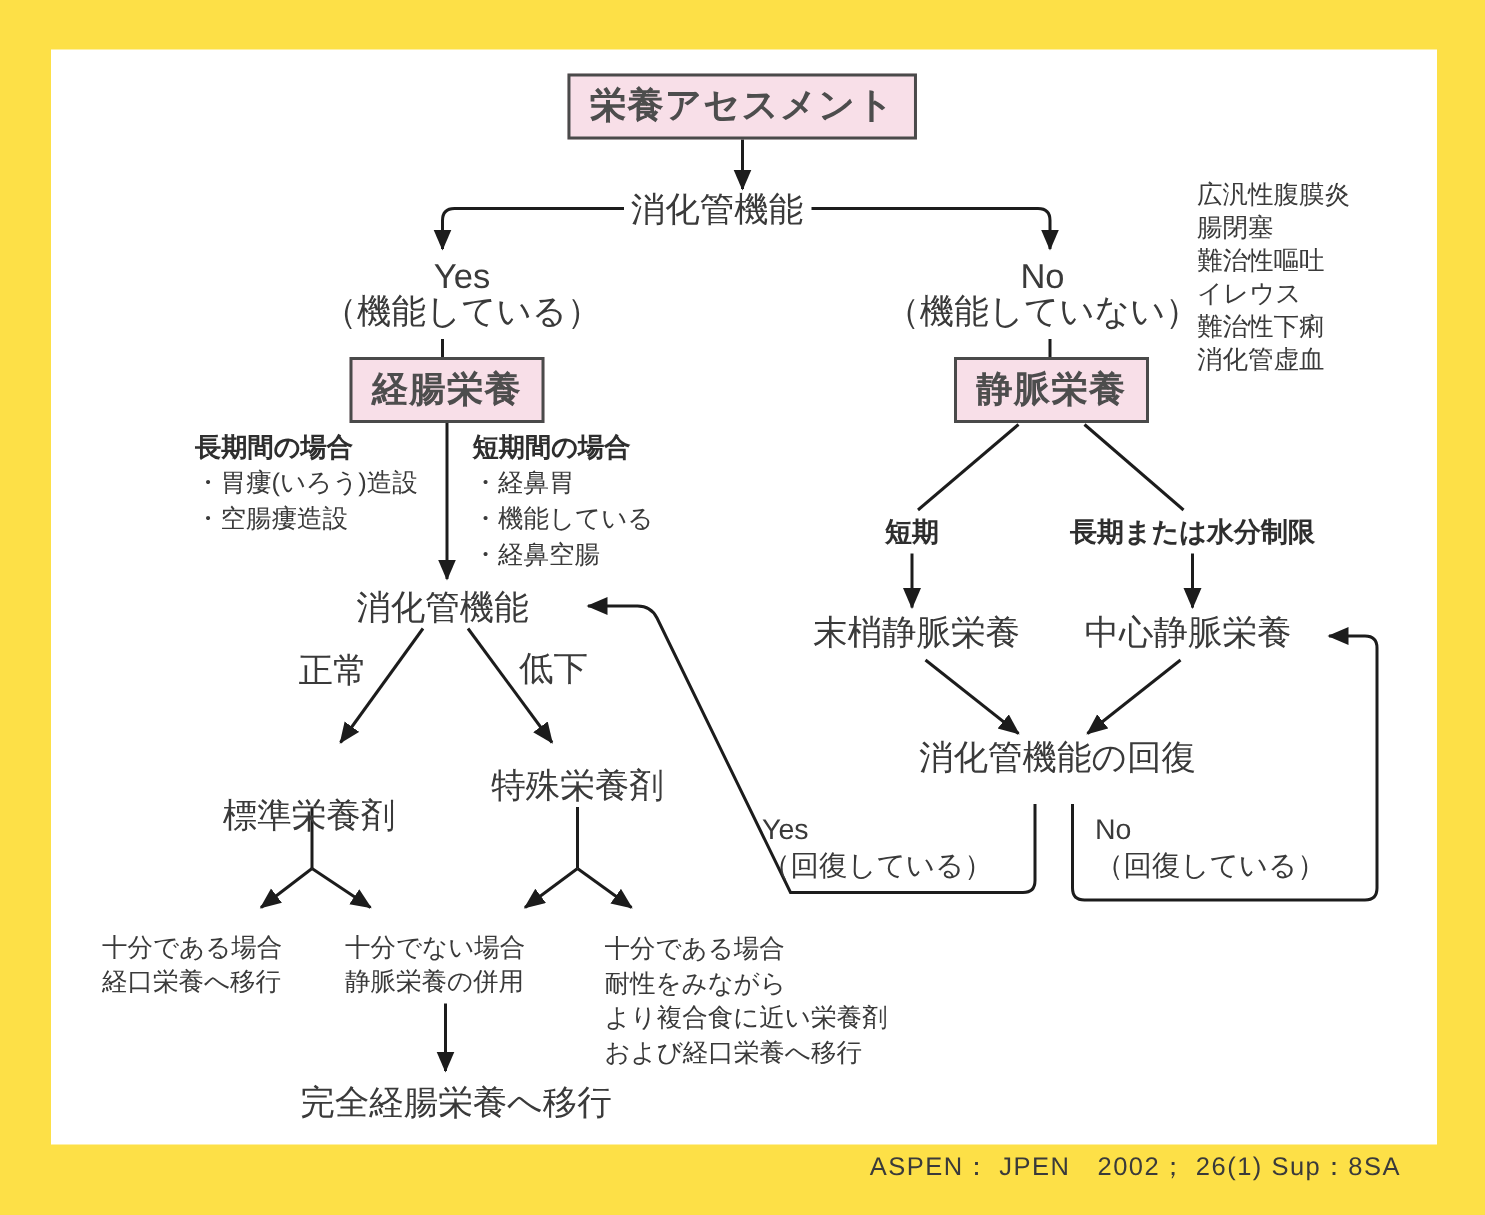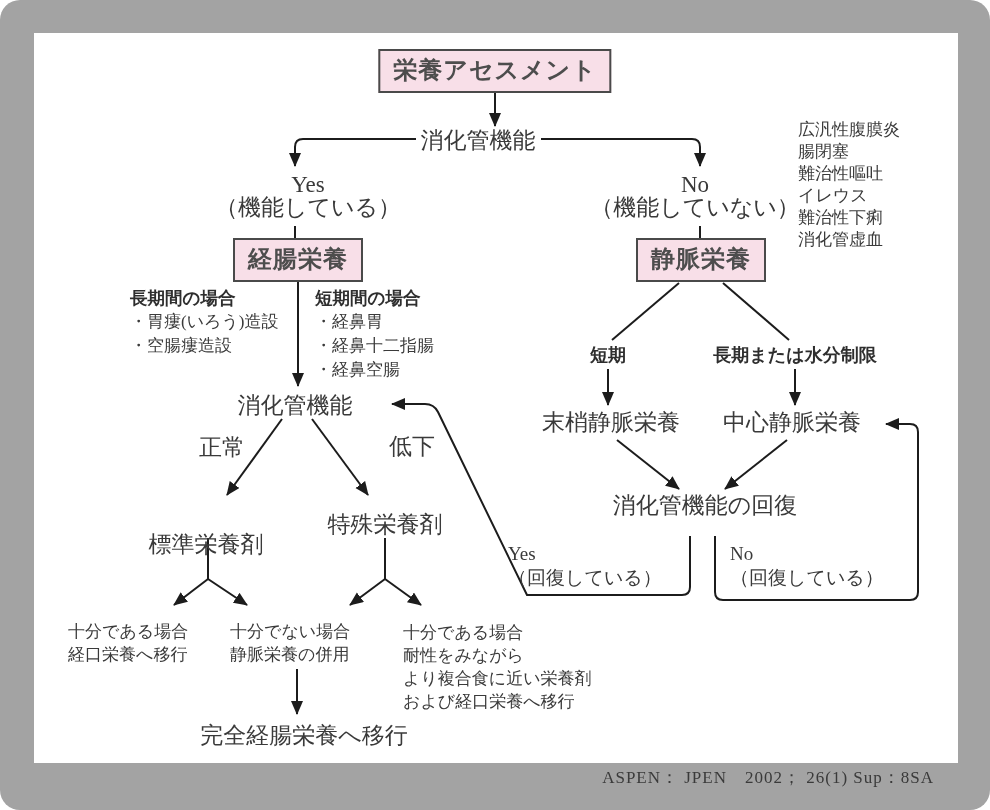--- a/index.html
+++ b/index.html
@@ -1,18 +1,18 @@
 <!DOCTYPE html>
 <html><head>
 <meta charset="utf-8">
 <style>
   html,body{margin:0;padding:0;}
   .stage{
-    position:relative;width:990px;height:810px;background:#a3a3a3;
-    font-family:Liberation Serif, serif;overflow:hidden;border-radius:20px;
+    position:relative;width:990px;height:810px;background:#fde047;
+    font-family:Liberation Sans, sans-serif;overflow:hidden;
   }
   .surface{position:absolute;left:34px;top:33px;width:924px;height:730px;background:#ffffff;}
   svg.wires{position:absolute;left:0;top:0;width:990px;height:810px;}
   .lbl{position:absolute;transform:translate(-50%,-50%);white-space:nowrap;
        font-size:23px;color:#3a3a3a;text-align:center;line-height:23px;}
   .blk{position:absolute;white-space:nowrap;font-size:17px;color:#3a3a3a;
        text-align:left;line-height:23px;}
   .blk .hd{font-weight:bold;color:#2e2e2e;font-size:17.5px;}
   .pinkbox{position:absolute;transform:translate(-50%,-50%);background:#f8dfe8;
        border:2px solid #4a4a4a;font-weight:bold;font-size:24px;color:#4d4d4d;
@@ -86,27 +86,27 @@
   </div>
 
   <div class="blk" style="left:130px;top:286px;line-height:24px;">
     <div class="hd">長期間の場合</div>
     <div>・胃瘻(いろう)造設</div>
     <div>・空腸瘻造設</div>
   </div>
   <div class="blk" style="left:315px;top:286px;line-height:24px;">
     <div class="hd">短期間の場合</div>
     <div>・経鼻胃</div>
-    <div>・経鼻十二指腸</div>
+    <div>・機能している</div>
     <div>・経鼻空腸</div>
   </div>
 
   <div class="lbl" style="left:295px;top:405px;">消化管機能</div>
   <div class="lbl" style="left:222px;top:447px;">正常</div>
-  <div class="lbl" style="left:369px;top:446px;margin-left:43px;">低下</div>
+  <div class="lbl" style="left:369px;top:446px;">低下</div>
   <div class="lbl" style="left:206px;top:524px;margin-top:20px;">標準栄養剤</div>
   <div class="lbl" style="left:385px;top:524px;">特殊栄養剤</div>
 
 
   <div class="blk" style="left:68px;top:620px;">
     <div>十分である場合</div>
     <div>経口栄養へ移行</div>
   </div>
   <div class="blk" style="left:230px;top:620px;">
     <div>十分でない場合</div>

